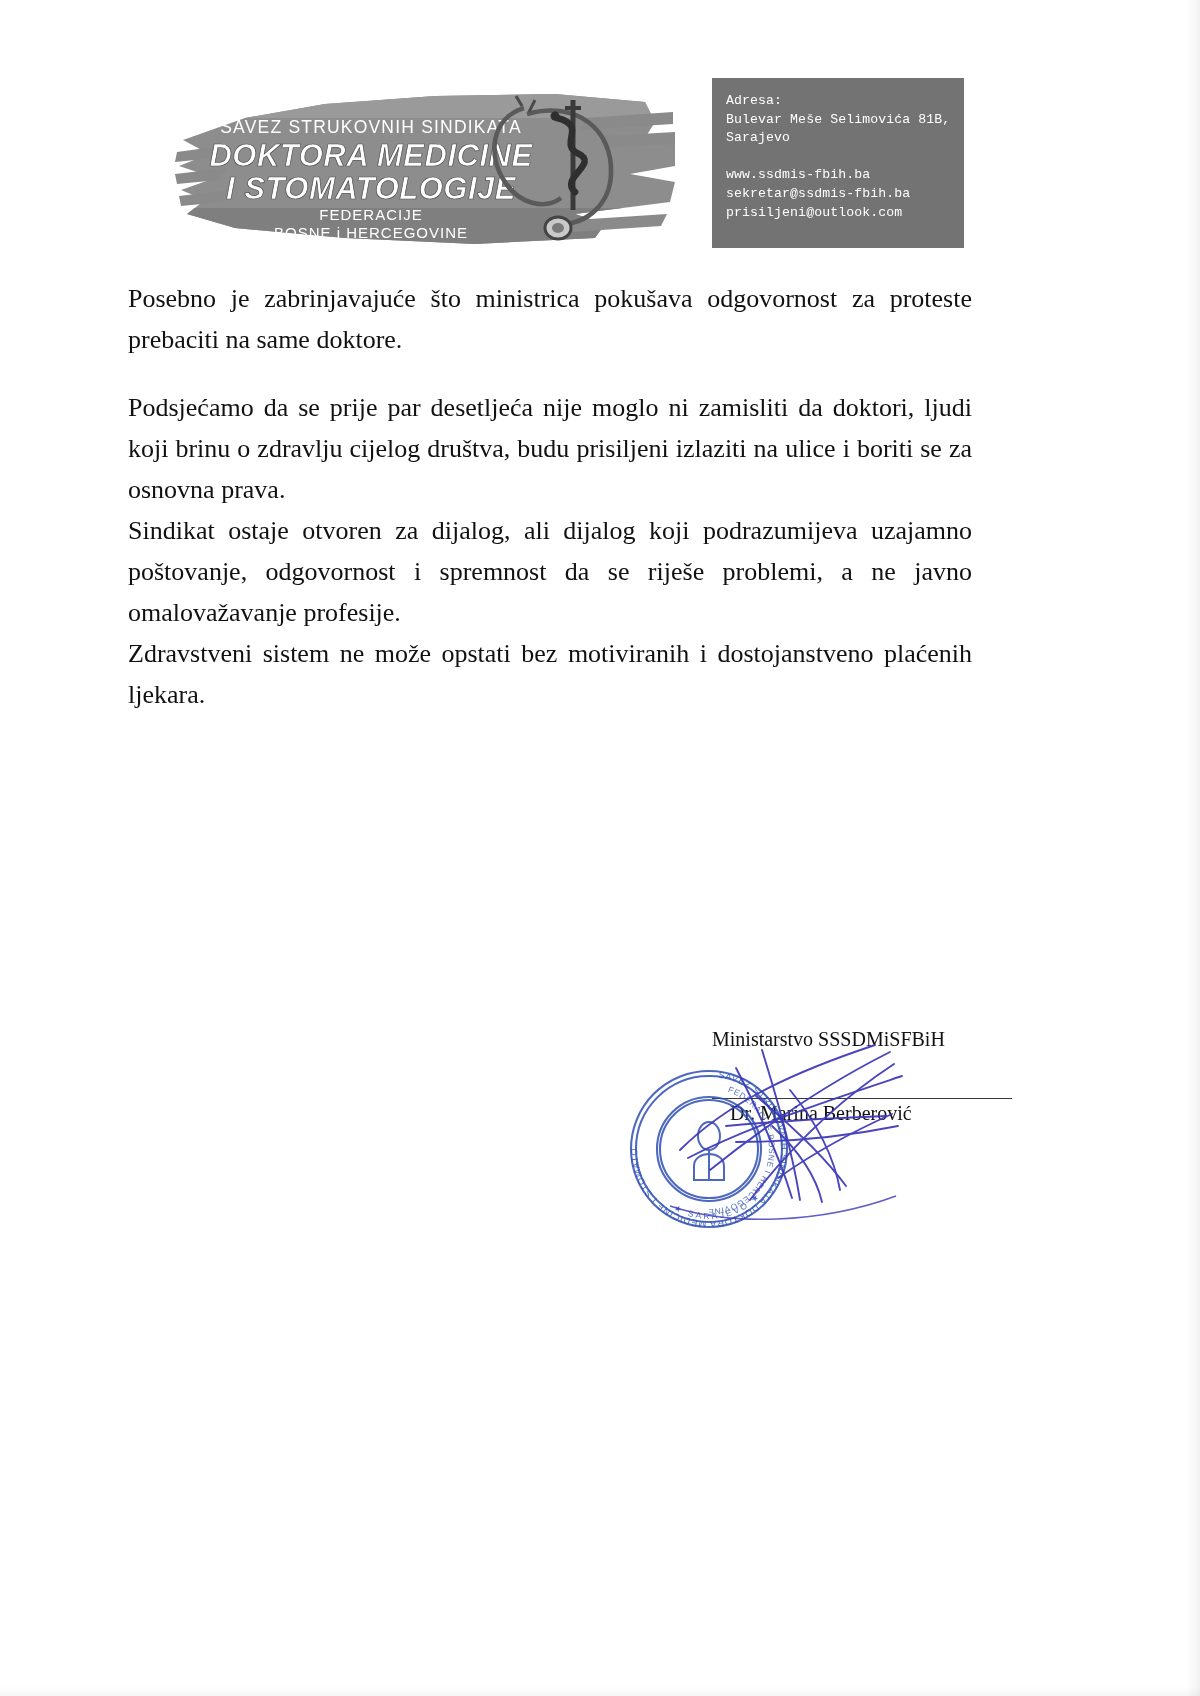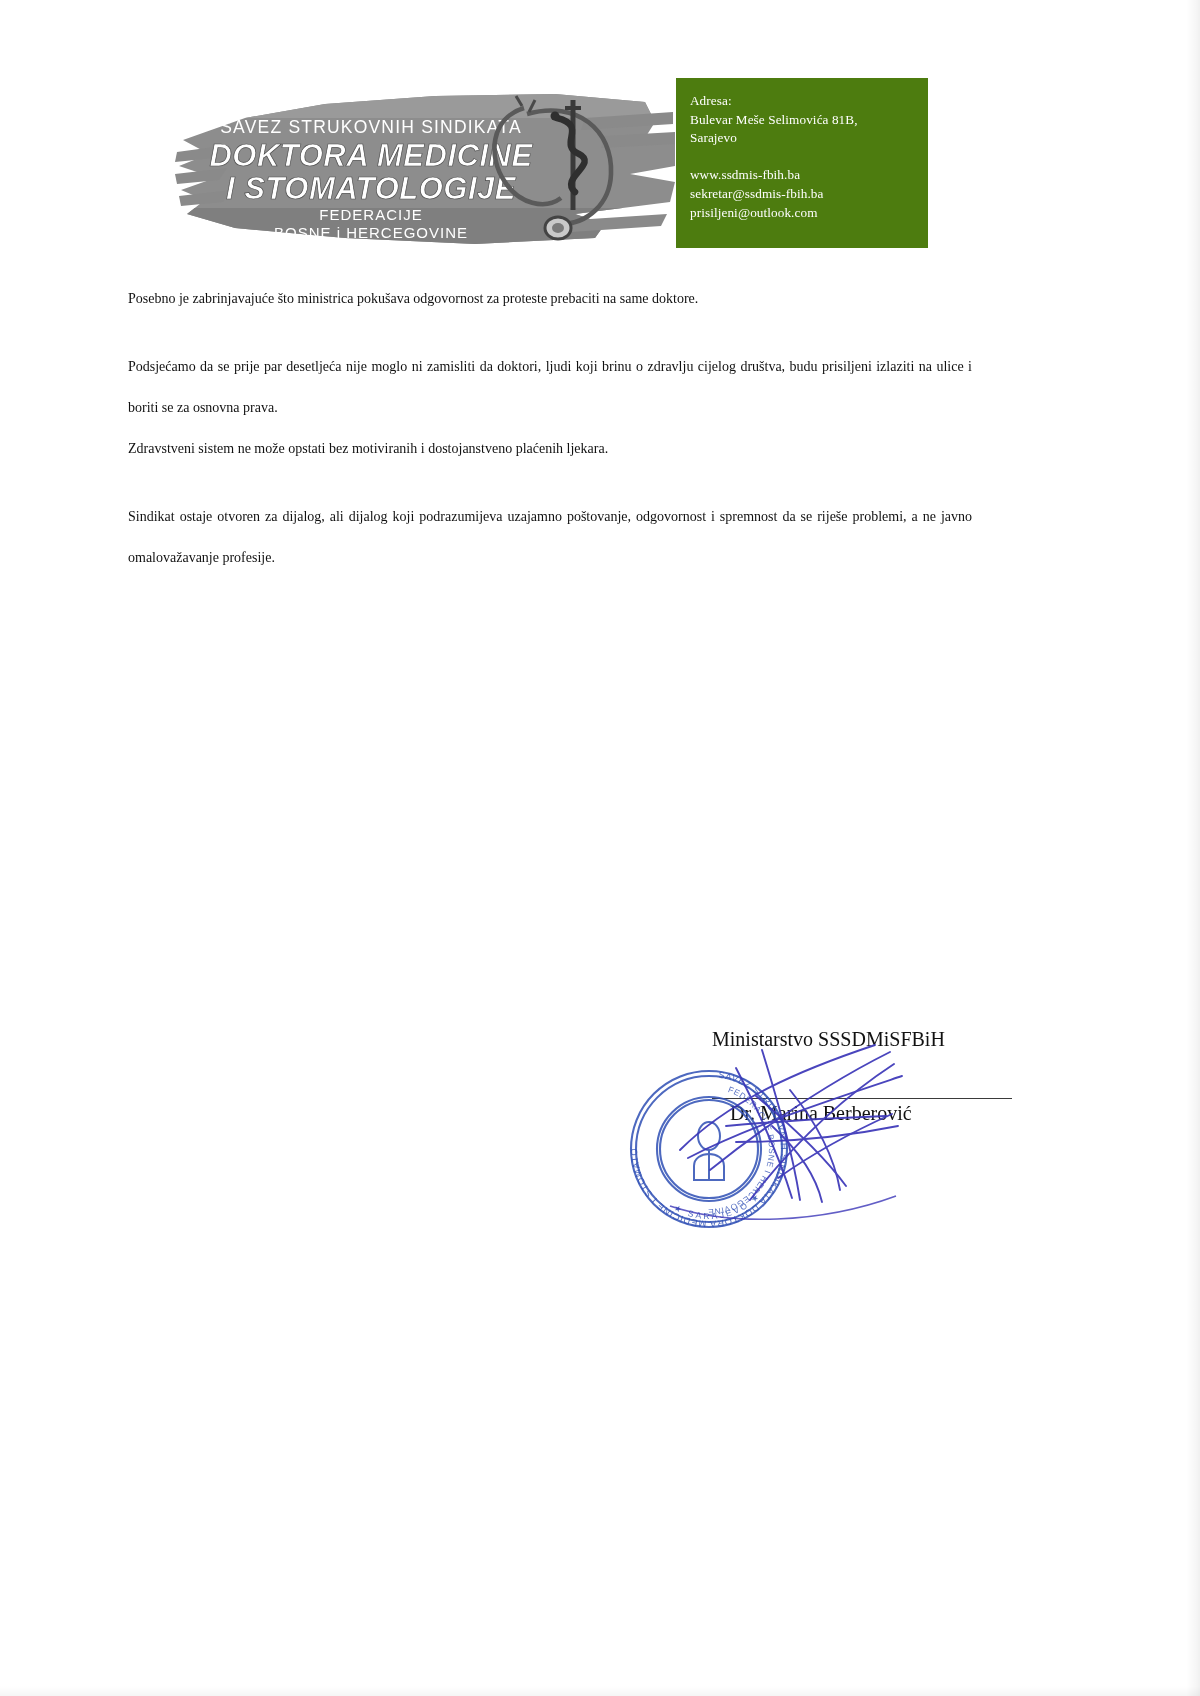--- a/index.html
+++ b/index.html
@@ -32,48 +32,48 @@
     position: absolute;
     left: 175px;
     top: 78px;
     width: 500px;
     height: 175px;
   }
   .logo-svg { display: block; }
 
   .address-block {
     position: absolute;
-    left: 676px;
+    left: 712px;
     top: 78px;
     width: 252px;
     height: 170px;
-    background: #4d7c0f;
+    background: #737373;
     color: #ffffff;
-    font-family: Liberation Serif, serif;
+    font-family: Liberation Mono, monospace;
     padding: 14px 0 0 14px;
     box-sizing: border-box;
     line-height: 1.42;
     font-size: 13.2px;
     letter-spacing: 0.1px;
   }
   .address-block .grp { margin: 0; }
   .address-block .gap { height: 9px; }
   .addr-line { white-space: nowrap; }
   .addr-line.tab { letter-spacing: 0.2px; }
 
   
   .body-text {
     position: absolute;
     left: 128px;
     top: 278px;
     width: 848px;
   }
   p.para {
     margin: 0 4px 27px 0;
-    font-size: 14px;
+    font-size: 26px;
     line-height: 41px;
     text-align: justify;
     text-justify: inter-word;
   }
   p.para.tight { margin-bottom: 0; }
   p.para:last-child { margin-bottom: 0; }
   .nojust { text-align: left; }
 
   
   .signature-area {
@@ -210,22 +210,22 @@
         <div class="addr-line">www.ssdmis-fbih.ba</div>
         <div class="addr-line">sekretar@ssdmis-fbih.ba</div>
         <div class="addr-line">prisiljeni@outlook.com</div>
       </div>
     </div>
   </div>
 
   <div class="body-text">
     <p class="para">Posebno je zabrinjavajuće što ministrica pokušava odgovornost za proteste prebaciti na same doktore.</p>
     <p class="para tight">Podsjećamo da se prije par desetljeća nije moglo ni zamisliti da doktori, ljudi koji brinu o zdravlju cijelog društva, budu prisiljeni izlaziti na ulice i boriti se za osnovna prava.</p>
+    <p class="para tight">Sindikat ostaje otvoren za dijalog, ali dijalog koji podrazumijeva uzajamno poštovanje, odgovornost i spremnost da se riješe problemi, a ne javno omalovažavanje profesije.</p>
     <p class="para nojust">Zdravstveni sistem ne može opstati bez motiviranih i dostojanstveno plaćenih ljekara.</p>
-    <p class="para tight">Sindikat ostaje otvoren za dijalog, ali dijalog koji podrazumijeva uzajamno poštovanje, odgovornost i spremnost da se riješe problemi, a ne javno omalovažavanje profesije.</p>
   </div>
 
   <div class="signature-area">
 
     <div class="sig-title">Ministarstvo SSSDMiSFBiH</div>
     <div class="sig-rule"></div>
     <div class="sig-name">Dr. Marina Berberović</div>
 
     <svg class="stamp" viewBox="0 0 190 190" xmlns="http://www.w3.org/2000/svg">
       <defs>

